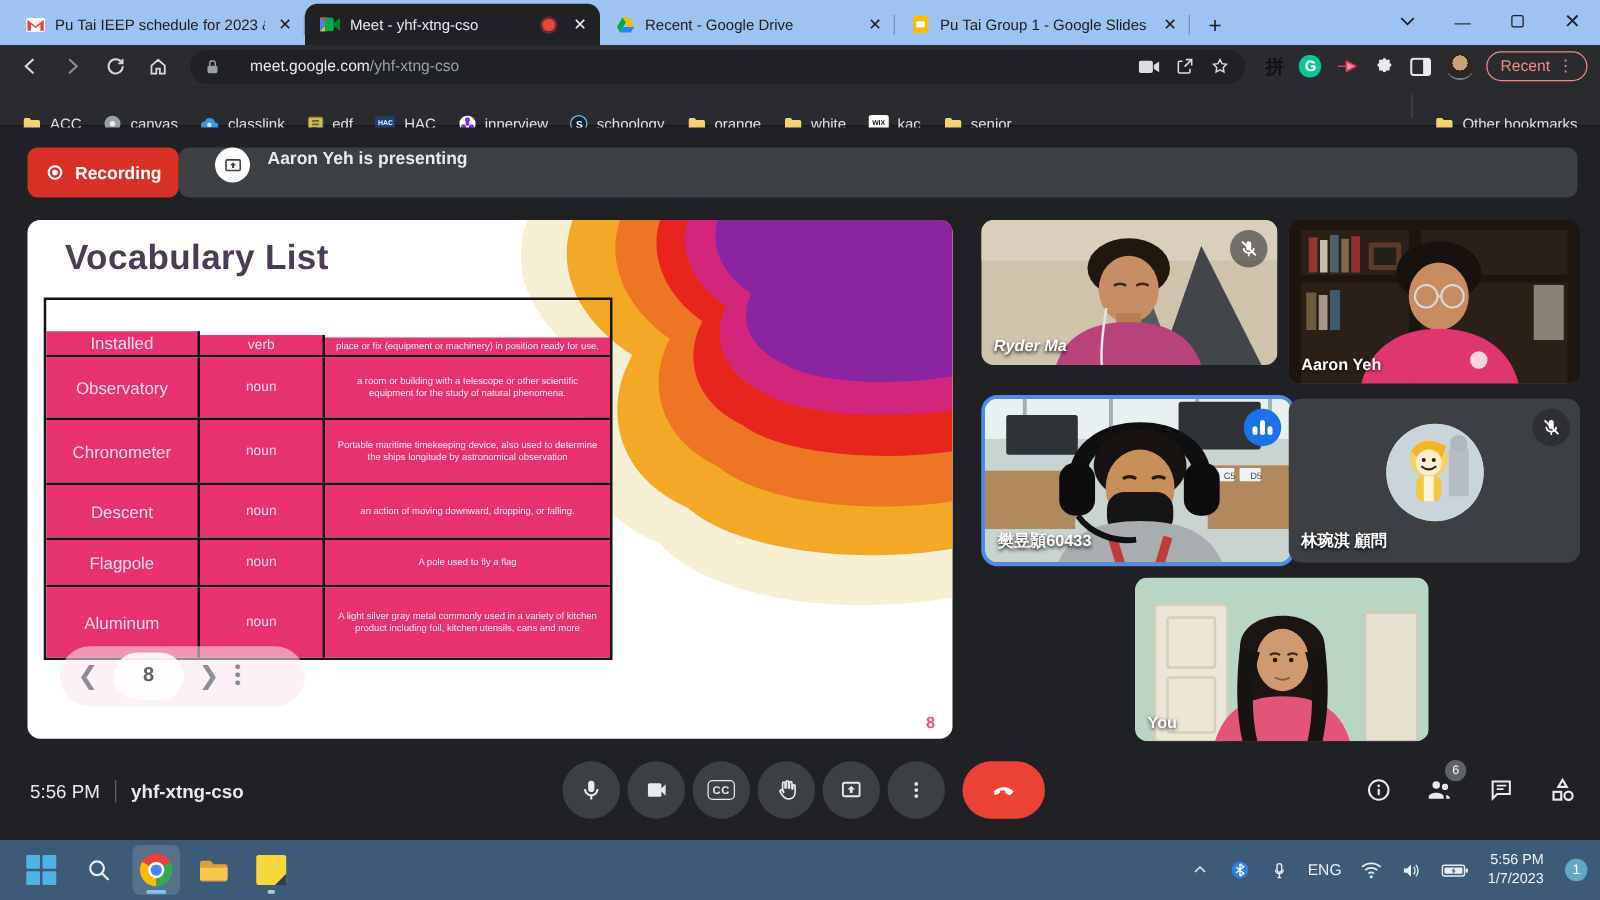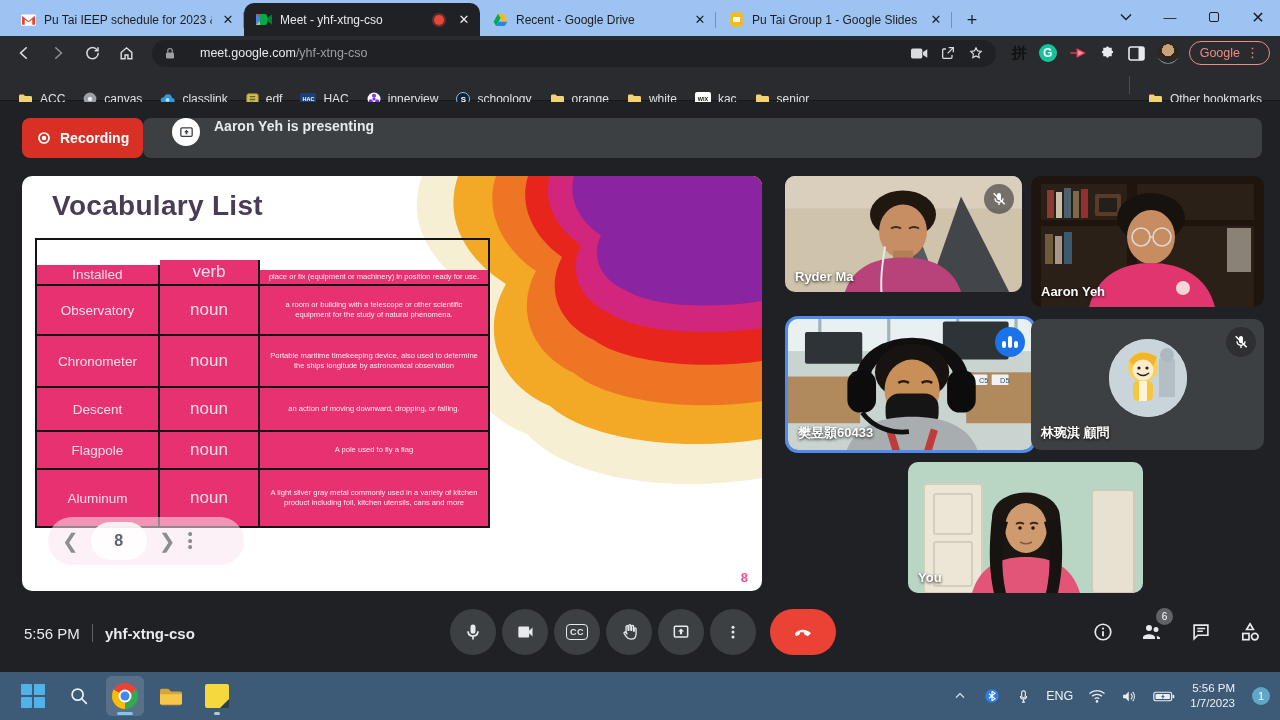--- a/index.html
+++ b/index.html
@@ -46,21 +46,21 @@
   .presicon{width:28px;height:28px;border-radius:50%;background:#fff;display:flex;align-items:center;justify-content:center;}
 
   
   .slide{position:absolute;left:22px;top:74px;width:740px;height:415px;background:#fff;border-radius:10px;overflow:hidden;}
   .slide-title{position:absolute;left:30px;top:14px;font-size:28px;font-weight:800;color:#4a3b57;letter-spacing:.3px;}
   .vtable{position:absolute;left:13px;top:62px;width:455px;border:2.5px solid #141414;display:flex;flex-direction:column;}
   .vrow{display:flex;border-top:2.5px solid #141414;}
   .vrow:first-child{border-top:none;}
   .vcell{display:flex;align-items:center;justify-content:center;text-align:center;color:#fff;padding:2px 8px;}
   .c1{width:123px;border-right:2.5px solid #141414;font-size:13.5px;color:#fbdcE8;}
-  .c2{width:100px;border-right:2.5px solid #141414;font-size:17px;color:#fbdce8;}
+  .c2{width:100px;border-right:2.5px solid #141414;font-size:11px;color:#fbdce8;}
   .c3{flex:1;font-size:7.6px;line-height:1.3;color:#ffe9f2;}
   .vhead .vcell{background:#8c2ba2;color:#fff;font-weight:bold;}
   .vhead .c1,.vhead .c3{font-size:13px;}
   .vhead .c2{font-size:12px;line-height:1.15;}
   .vrow:not(.vhead) .vcell{background:#e73170;}
   .slide-page{position:absolute;right:14px;bottom:6px;color:#ed4f8d;font-weight:bold;font-size:13px;}
   .slide-nav{position:absolute;left:26px;top:341px;width:196px;height:48px;background:rgba(250,230,240,.55);border-radius:26px;display:flex;align-items:center;gap:12px;padding:0 14px;}
   .snav-chev{font-size:20px;color:#8b8f94;line-height:1;}
   .snav-pill{width:56px;height:38px;border-radius:20px;background:rgba(255,255,255,.85);display:flex;align-items:center;justify-content:center;font-size:16px;font-weight:bold;color:#5f6368;}
   .snav-dots{color:#8b8f94;font-size:15px;letter-spacing:0;line-height:.45;text-align:center;}
@@ -230,21 +230,21 @@
       <svg width="17" height="17" viewBox="0 0 24 24">
           <path d="M10 4 a2 2 0 0 1 4 0 h4 v4 a2 2 0 0 1 0 4 v4 h-4 a2 2 0 0 1 -4 0 H6 v-4 a2 2 0 0 1 0 -4 V4 Z" fill="#e8eaed"></path>
         </svg>
       <svg width="17" height="15" viewBox="0 0 17 15">
           <rect x="1" y="1" width="15" height="13" rx="2" fill="none" stroke="#e8eaed" stroke-width="1.6"></rect>
           <rect x="10.5" y="1" width="5.5" height="13" fill="#e8eaed"></rect>
         </svg>
       <span class="avatar-btn"></span>
     </div>
     <div class="updatebtn">
-      <span>Google</span>
+      <span>Recent</span>
       <span style="font-size:13px;line-height:.5;">⋮</span>
     </div>
   </div>
 
   <div class="bmbar">
     <div class="bm">
         <svg width="15" height="13" viewBox="0 0 16 14">
           <path d="M1 3 a1.5 1.5 0 0 1 1.5-1.5 h3.4 l1.6 1.8 h6 A1.5 1.5 0 0 1 15 4.8 V11.5 A1.5 1.5 0 0 1 13.5 13 h-11 A1.5 1.5 0 0 1 1 11.5 Z" fill="#f3d271"></path>
         </svg>
         <span>ACC</span>
@@ -386,21 +386,21 @@
       </div>
       <div class="slide-nav">
         <span class="snav-chev">❮</span>
         <span class="snav-pill">8</span>
         <span class="snav-chev">❯</span>
         <span class="snav-dots">•<br>•<br>•</span>
       </div>
       <div class="slide-page">8</div>
     </div>
 
-    <div class="tile" style="left:785px;top:74px;width:237px;height:116px;">
+    <div class="tile" style="left:785px;top:74px;width:237px;height:116px;font-style:italic;">
       <svg class="fill" viewBox="0 0 237 131" preserveAspectRatio="xMidYMid slice">
         <rect width="237" height="131" fill="#cfc3ac"></rect>
         <rect width="237" height="40" fill="#d9cfbc"></rect>
         <path d="M140,131 L176,28 L228,131 Z" fill="#42464a"></path>
         <path d="M96,131 L128,52 L158,131 Z" fill="#565b60"></path>
         <ellipse cx="118" cy="46" rx="33" ry="24" fill="#20170f"></ellipse>
         <ellipse cx="118" cy="63" rx="24" ry="27" fill="#c68e62"></ellipse>
         <path d="M106,60 q5,-3 10,0 M124,60 q5,-3 10,0" stroke="#3a2a1c" stroke-width="2" fill="none"></path>
         <rect x="108" y="82" width="20" height="14" fill="#b57f55"></rect>
         <path d="M58,131 C64,100 88,89 118,89 C148,89 172,100 178,131 Z" fill="#b8437a"></path>

